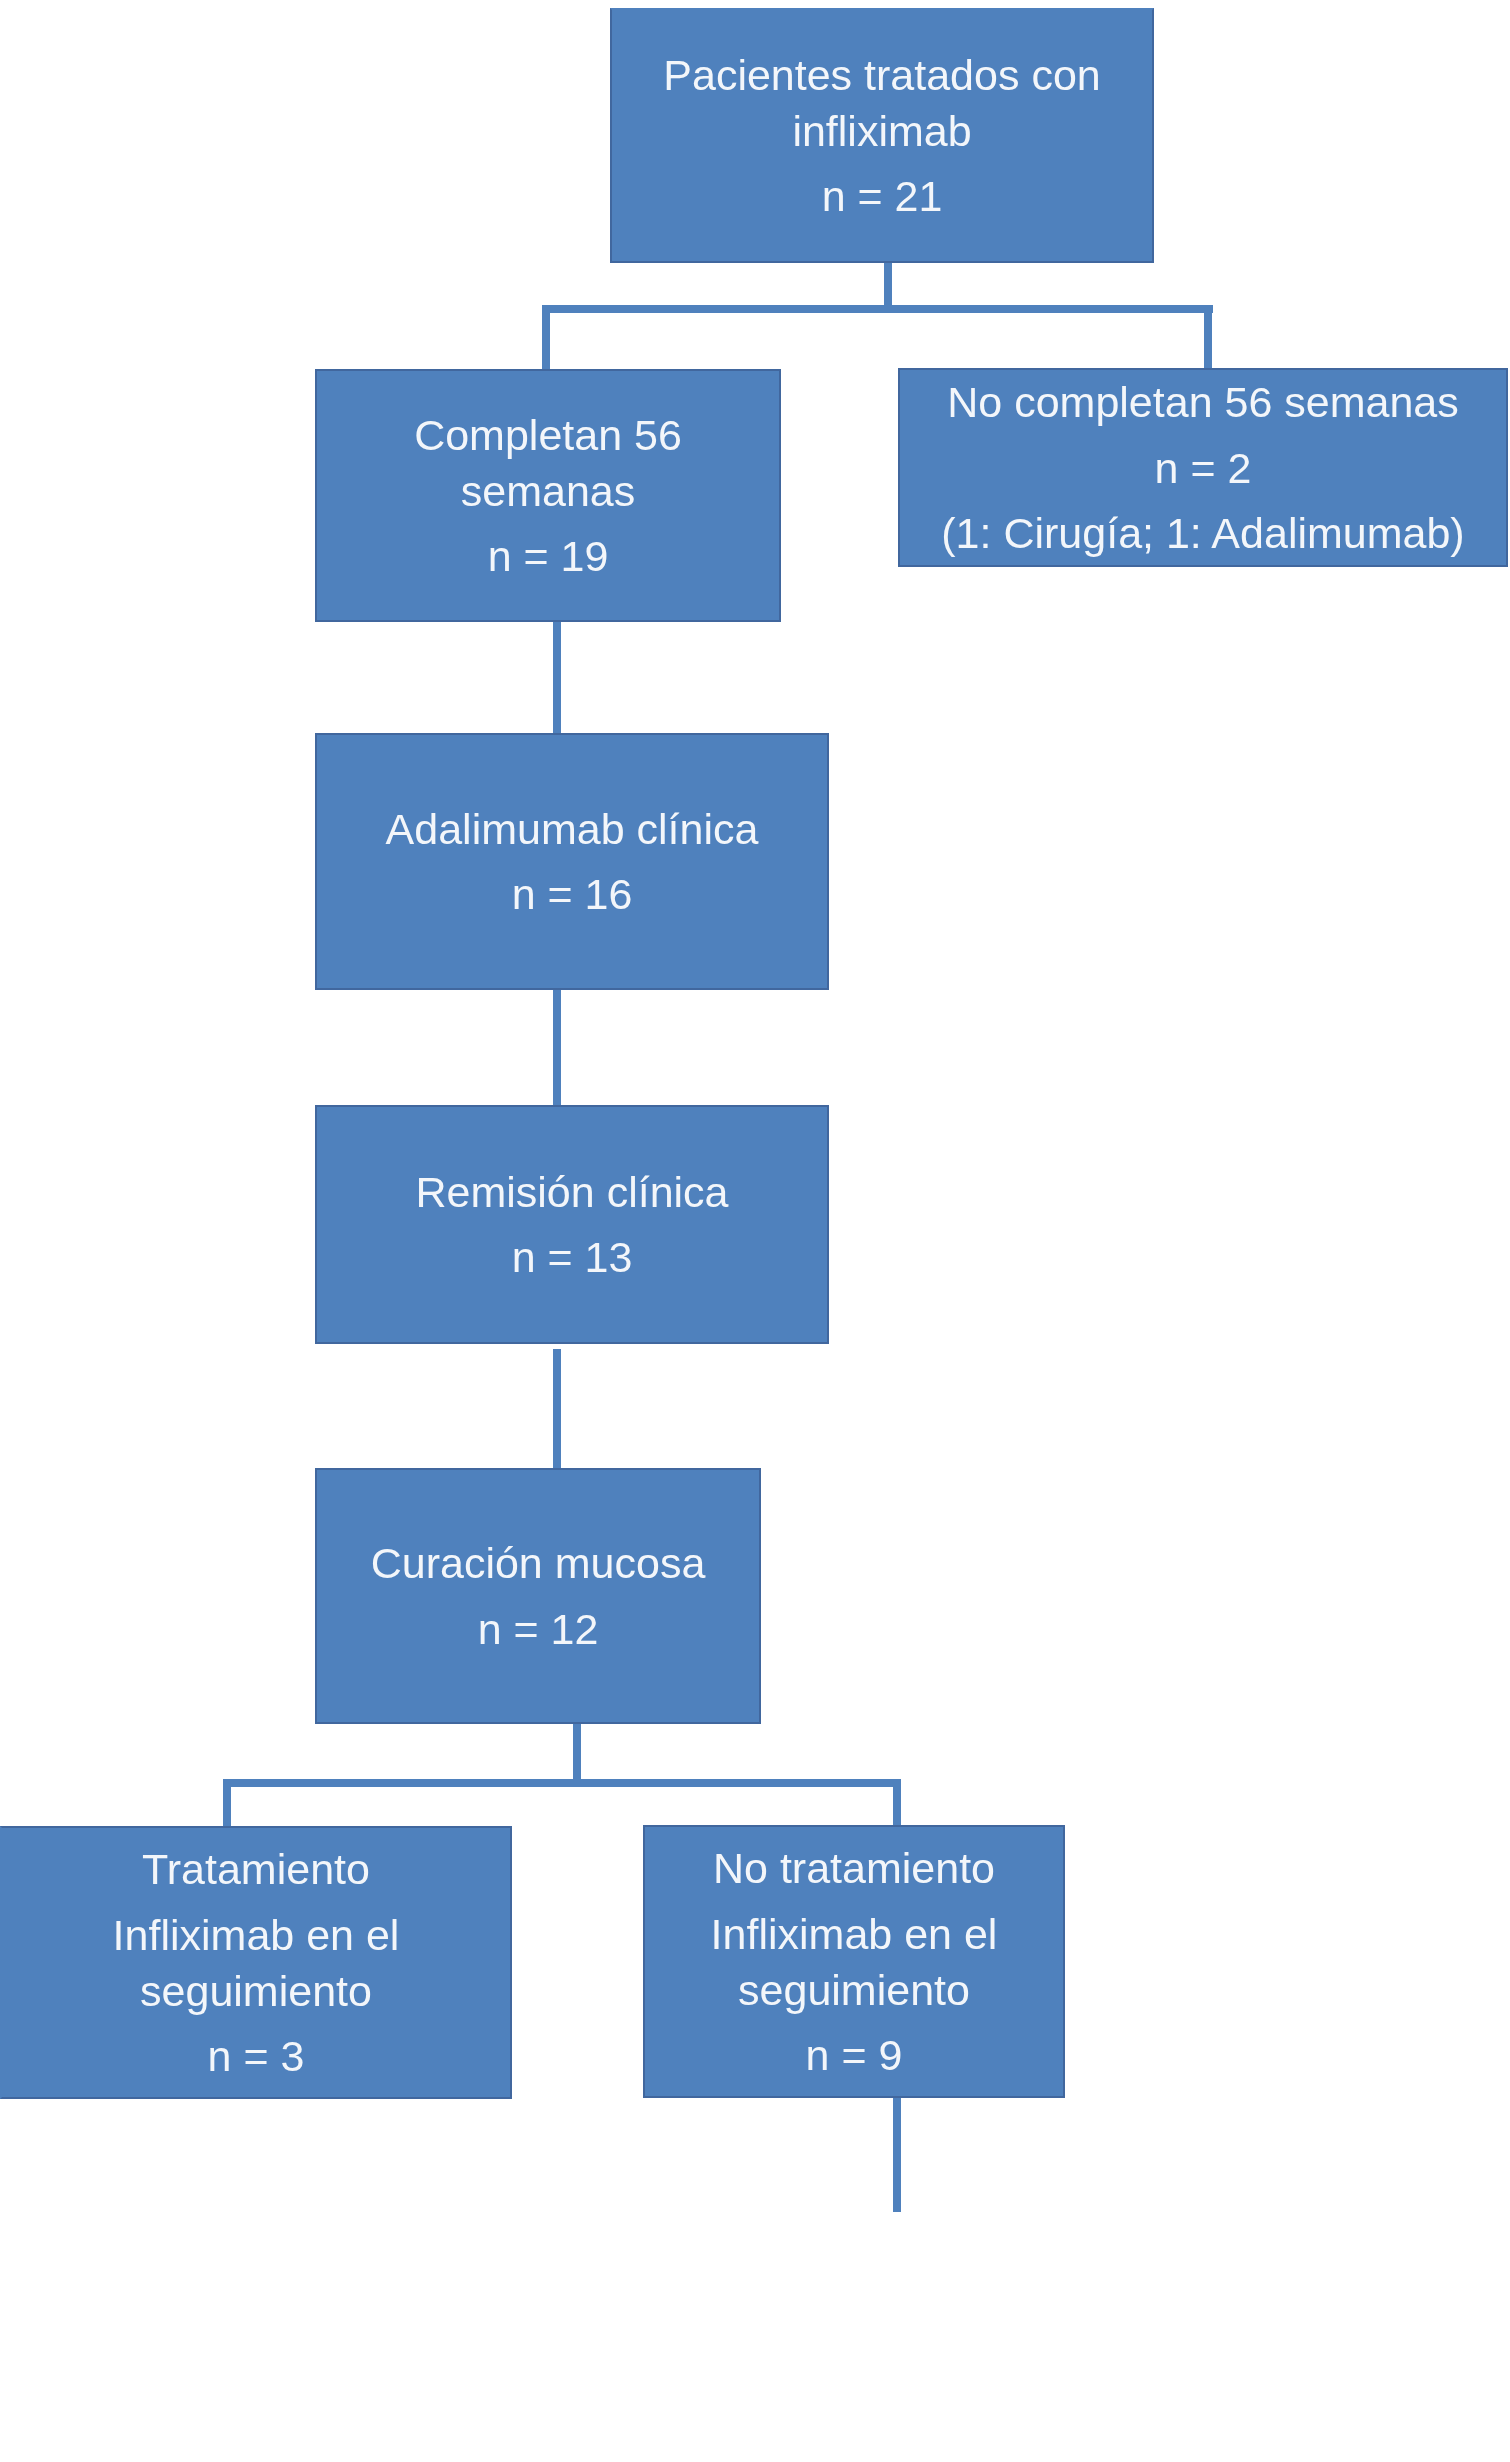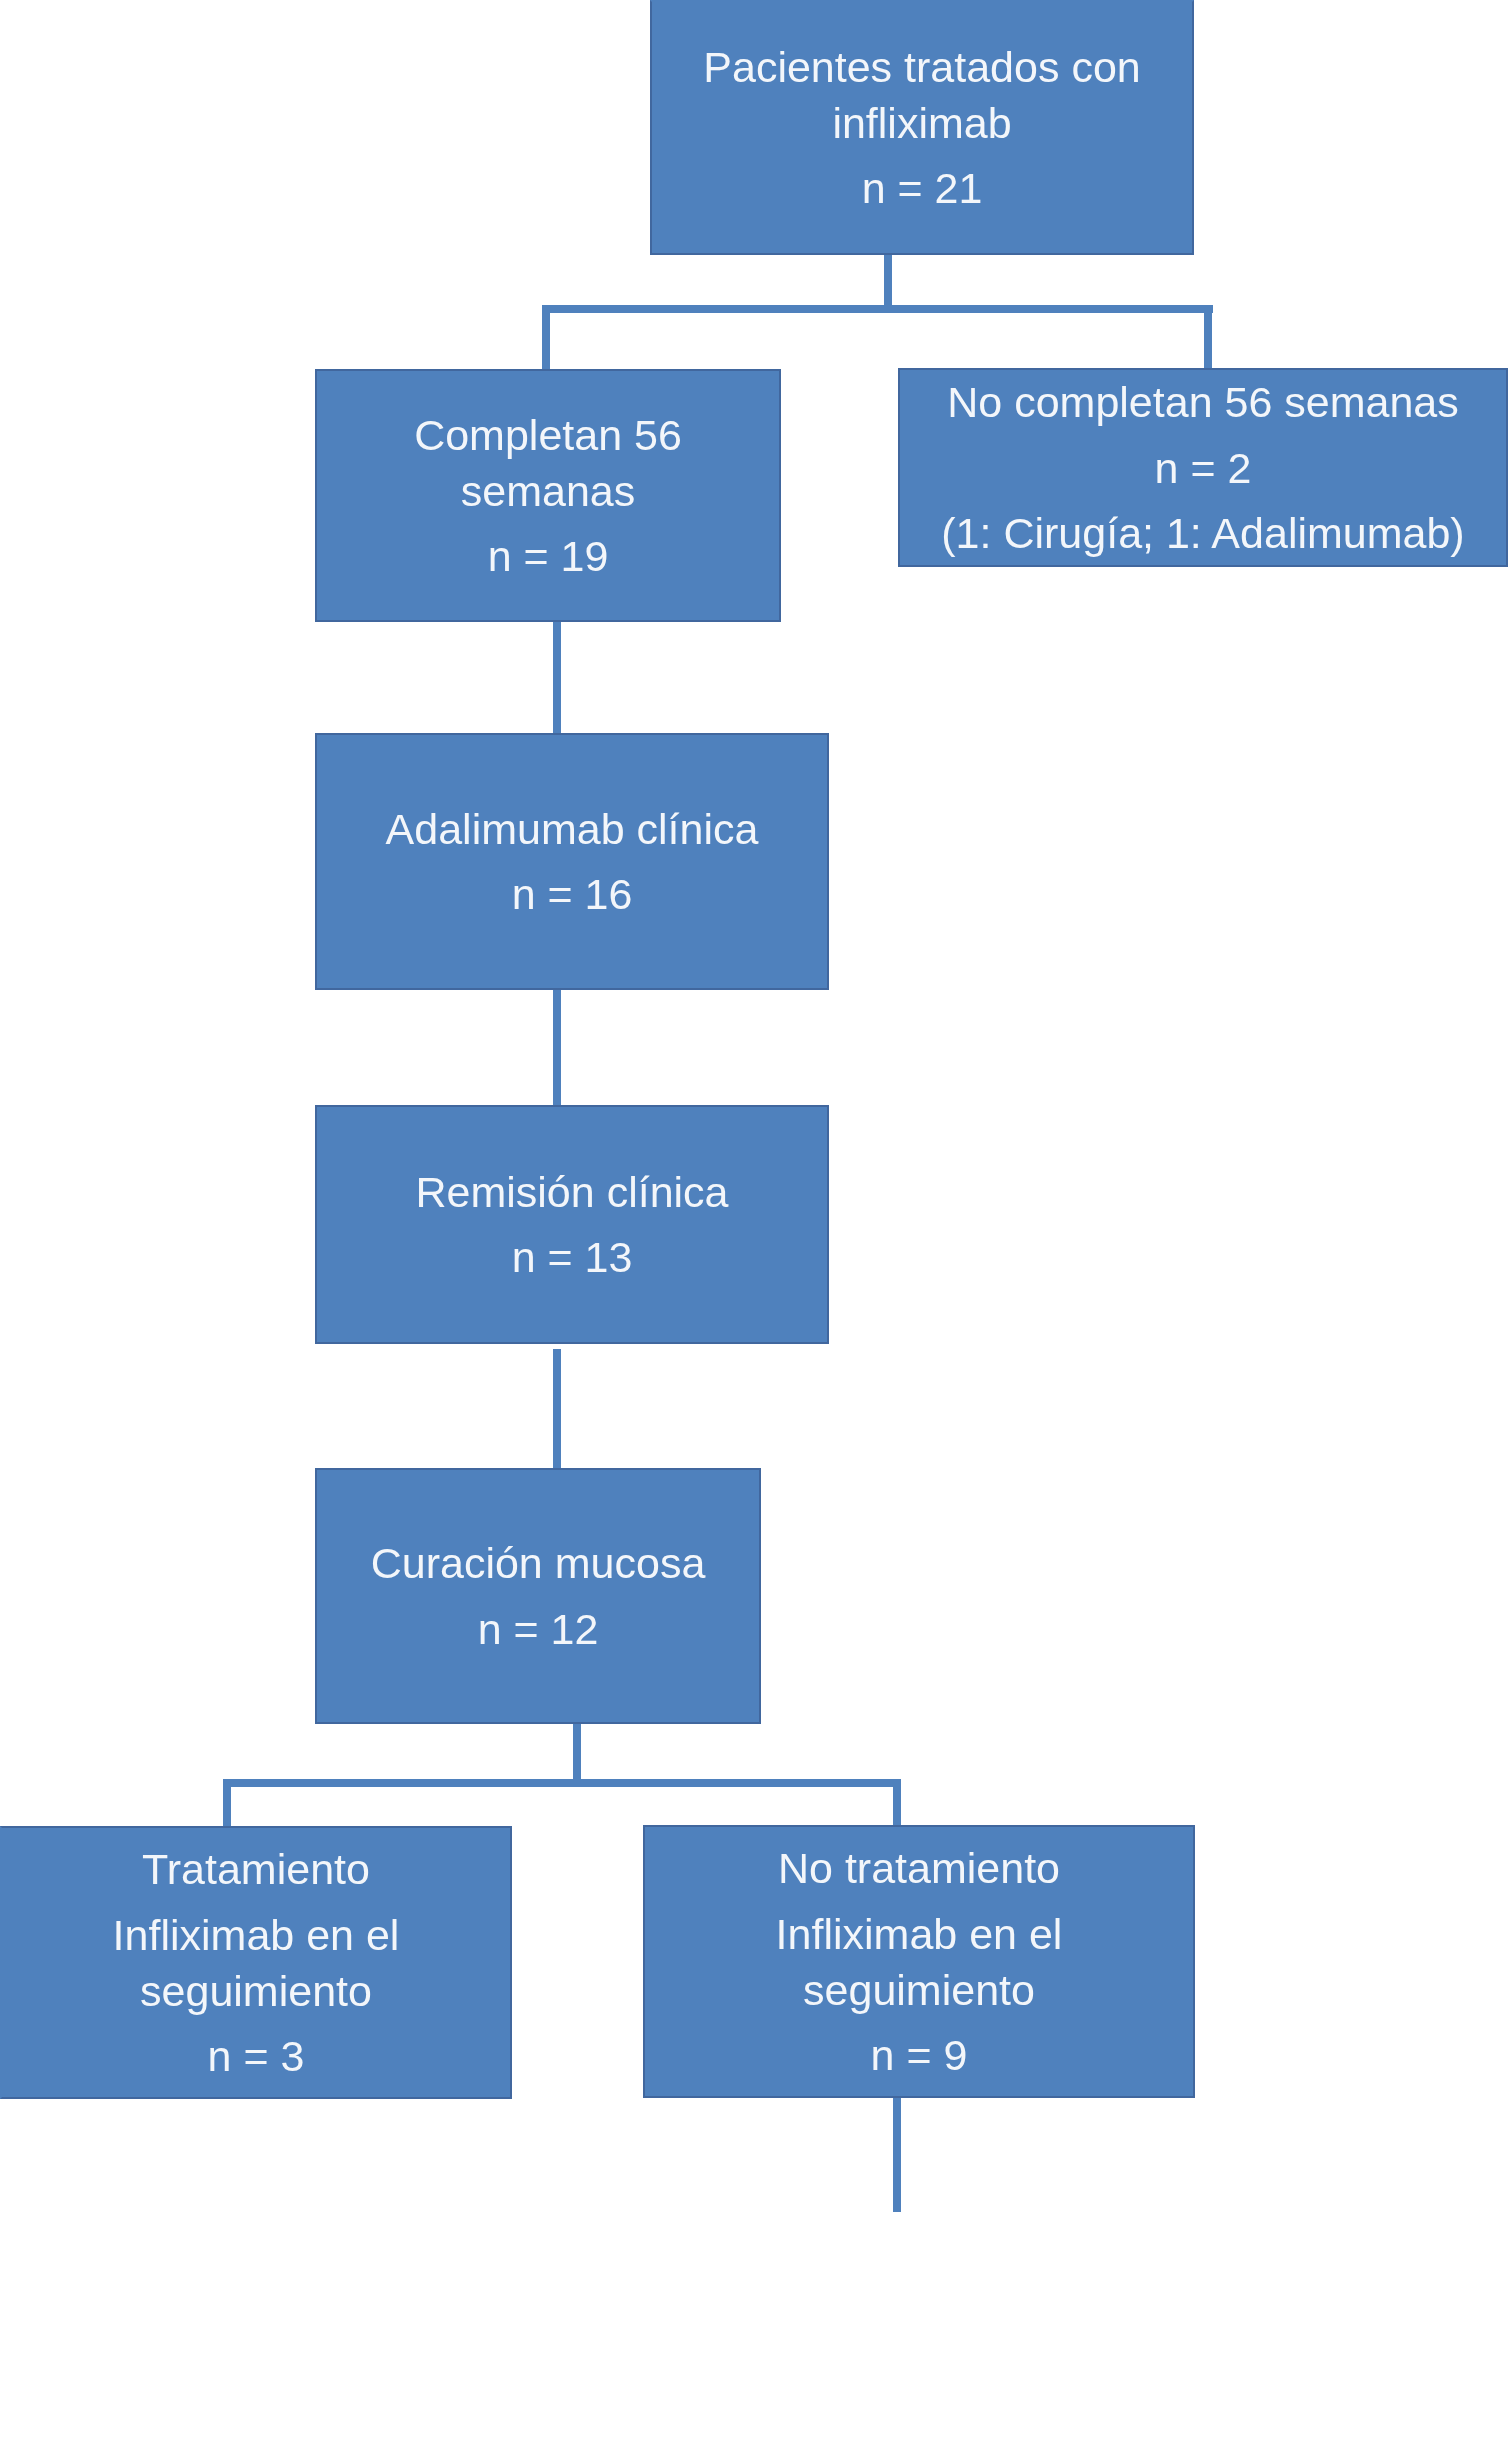--- a/index.html
+++ b/index.html
@@ -31,28 +31,28 @@
     padding: 0 13px;
   }
   .box p {
     margin: 4.7px 0;
   }
   .conn {
     position: absolute;
     background: #4f81bd;
   }
   
-  .box-a { left: 610px;  top: 0px;    width: 544px; height: 255px; border-top-color: #4f81bd; margin-left: 40px; }
+  .box-a { left: 610px;  top: 8px;    width: 544px; height: 255px; border-top-color: #4f81bd; }
   .box-b { left: 315px;  top: 369px;  width: 466px; height: 253px; }
   .box-c { left: 898px;  top: 368px;  width: 610px; height: 199px; }
   .box-d { left: 315px;  top: 733px;  width: 514px; height: 257px; }
   .box-e { left: 315px;  top: 1105px; width: 514px; height: 239px; }
   .box-f { left: 315px;  top: 1468px; width: 446px; height: 256px; }
   .box-g { left: 0px;    top: 1826px; width: 512px; height: 273px; border-left-color: #4f81bd; }
-  .box-h { left: 643px;  top: 1825px; width: 552px; height: 273px; }
+  .box-h { left: 643px;  top: 1825px; width: 422px; height: 273px; }
   .box-i { left: 771px;  top: 2210px; width: 514px; height: 252px; border-bottom: none; }
   
   .c-a-stub  { left: 884px;  top: 253px;  width: 8.4px;   height: 60px;  }
   .c-h1      { left: 542px;  top: 305px;  width: 671px; height: 8.4px;   }
   .c-b-stub  { left: 542px;  top: 305px;  width: 8.4px;   height: 66px;  }
   .c-c-stub  { left: 1204px; top: 305px;  width: 8.4px;   height: 65px;  }
   .c-bd      { left: 553px;  top: 620px;  width: 8.4px;   height: 114px; }
   .c-de      { left: 553px;  top: 988px; width: 8.4px;   height: 119px; }
   .c-ef      { left: 553px;  top: 1349px; width: 8.4px;   height: 121px; }
   .c-f-stub  { left: 573px;  top: 1722px; width: 8.4px;   height: 65px;  }

